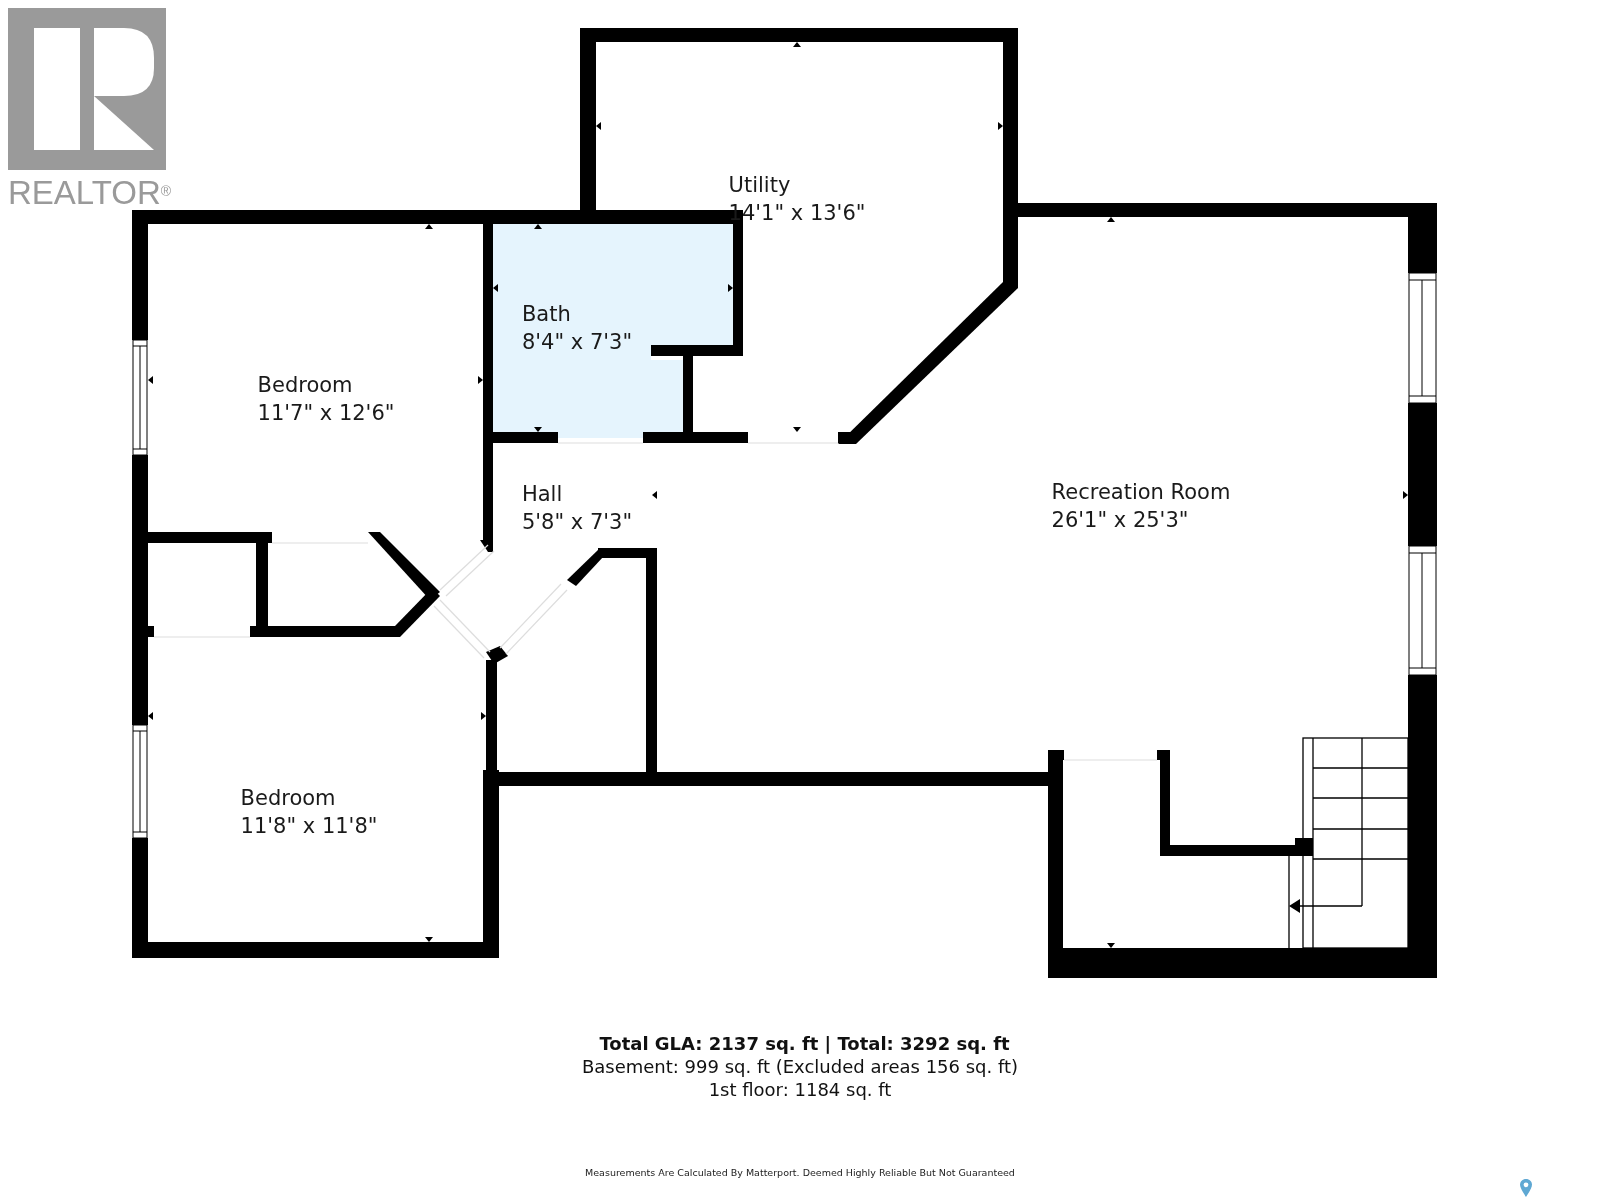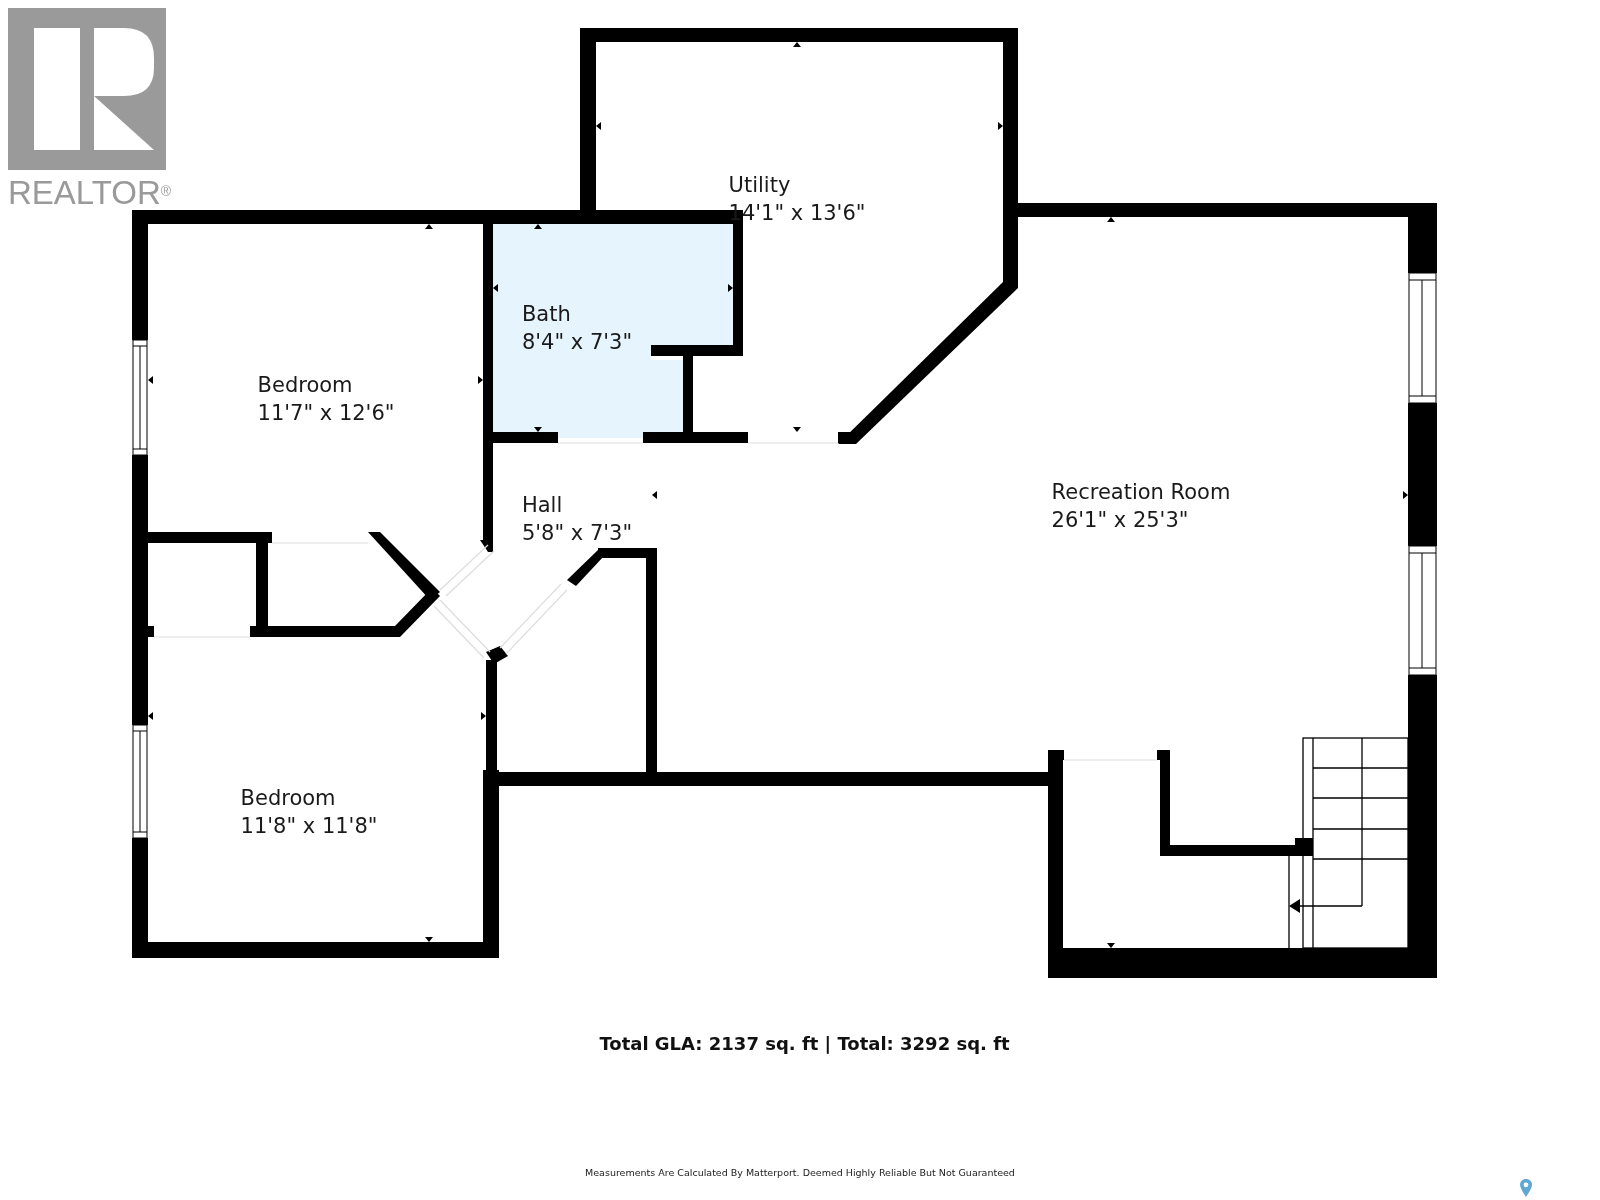--- a/index.html
+++ b/index.html
@@ -181,35 +181,37 @@
   <div>14'1" x 13'6"</div>
 </div>
 <div class="room-label" style="left:577px; top:300px;">
   <div>Bath</div>
   <div>8'4" x 7'3"</div>
 </div>
 <div class="room-label" style="left:326px; top:371px;">
   <div>Bedroom</div>
   <div>11'7" x 12'6"</div>
 </div>
-<div class="room-label" style="left:577px; top:491px;">
+<div class="room-label" style="left:577px; top:480px;">
   <div>Hall</div>
   <div>5'8" x 7'3"</div>
 </div>
 <div class="room-label" style="left:1141px; top:478px;">
   <div>Recreation Room</div>
   <div>26'1" x 25'3"</div>
 </div>
 <div class="room-label" style="left:309px; top:784px;">
   <div>Bedroom</div>
   <div>11'8" x 11'8"</div>
 </div>
 
 <div class="summary">
   <div class="bold">Total GLA: 2137 sq. ft | Total: 3292 sq. ft</div>
+  <div>Basement: 999 sq. ft (Excluded areas 156 sq. ft)</div>
+  <div>1st floor: 1184 sq. ft</div>
 </div>
 <div class="disclaimer">Measurements Are Calculated By Matterport. Deemed Highly Reliable But Not Guaranteed</div>
 
 <div class="pin">
   <svg width="14" height="20" viewBox="0 0 14 20">
     <path d="M7 1 C3.5 1 1 3.6 1 6.8 C1 10.5 7 19 7 19 C7 19 13 10.5 13 6.8 C13 3.6 10.5 1 7 1 Z" fill="#5fa8d3"></path>
     <circle cx="7" cy="6.8" r="2.4" fill="#ffffff"></circle>
   </svg>
 </div>
 

